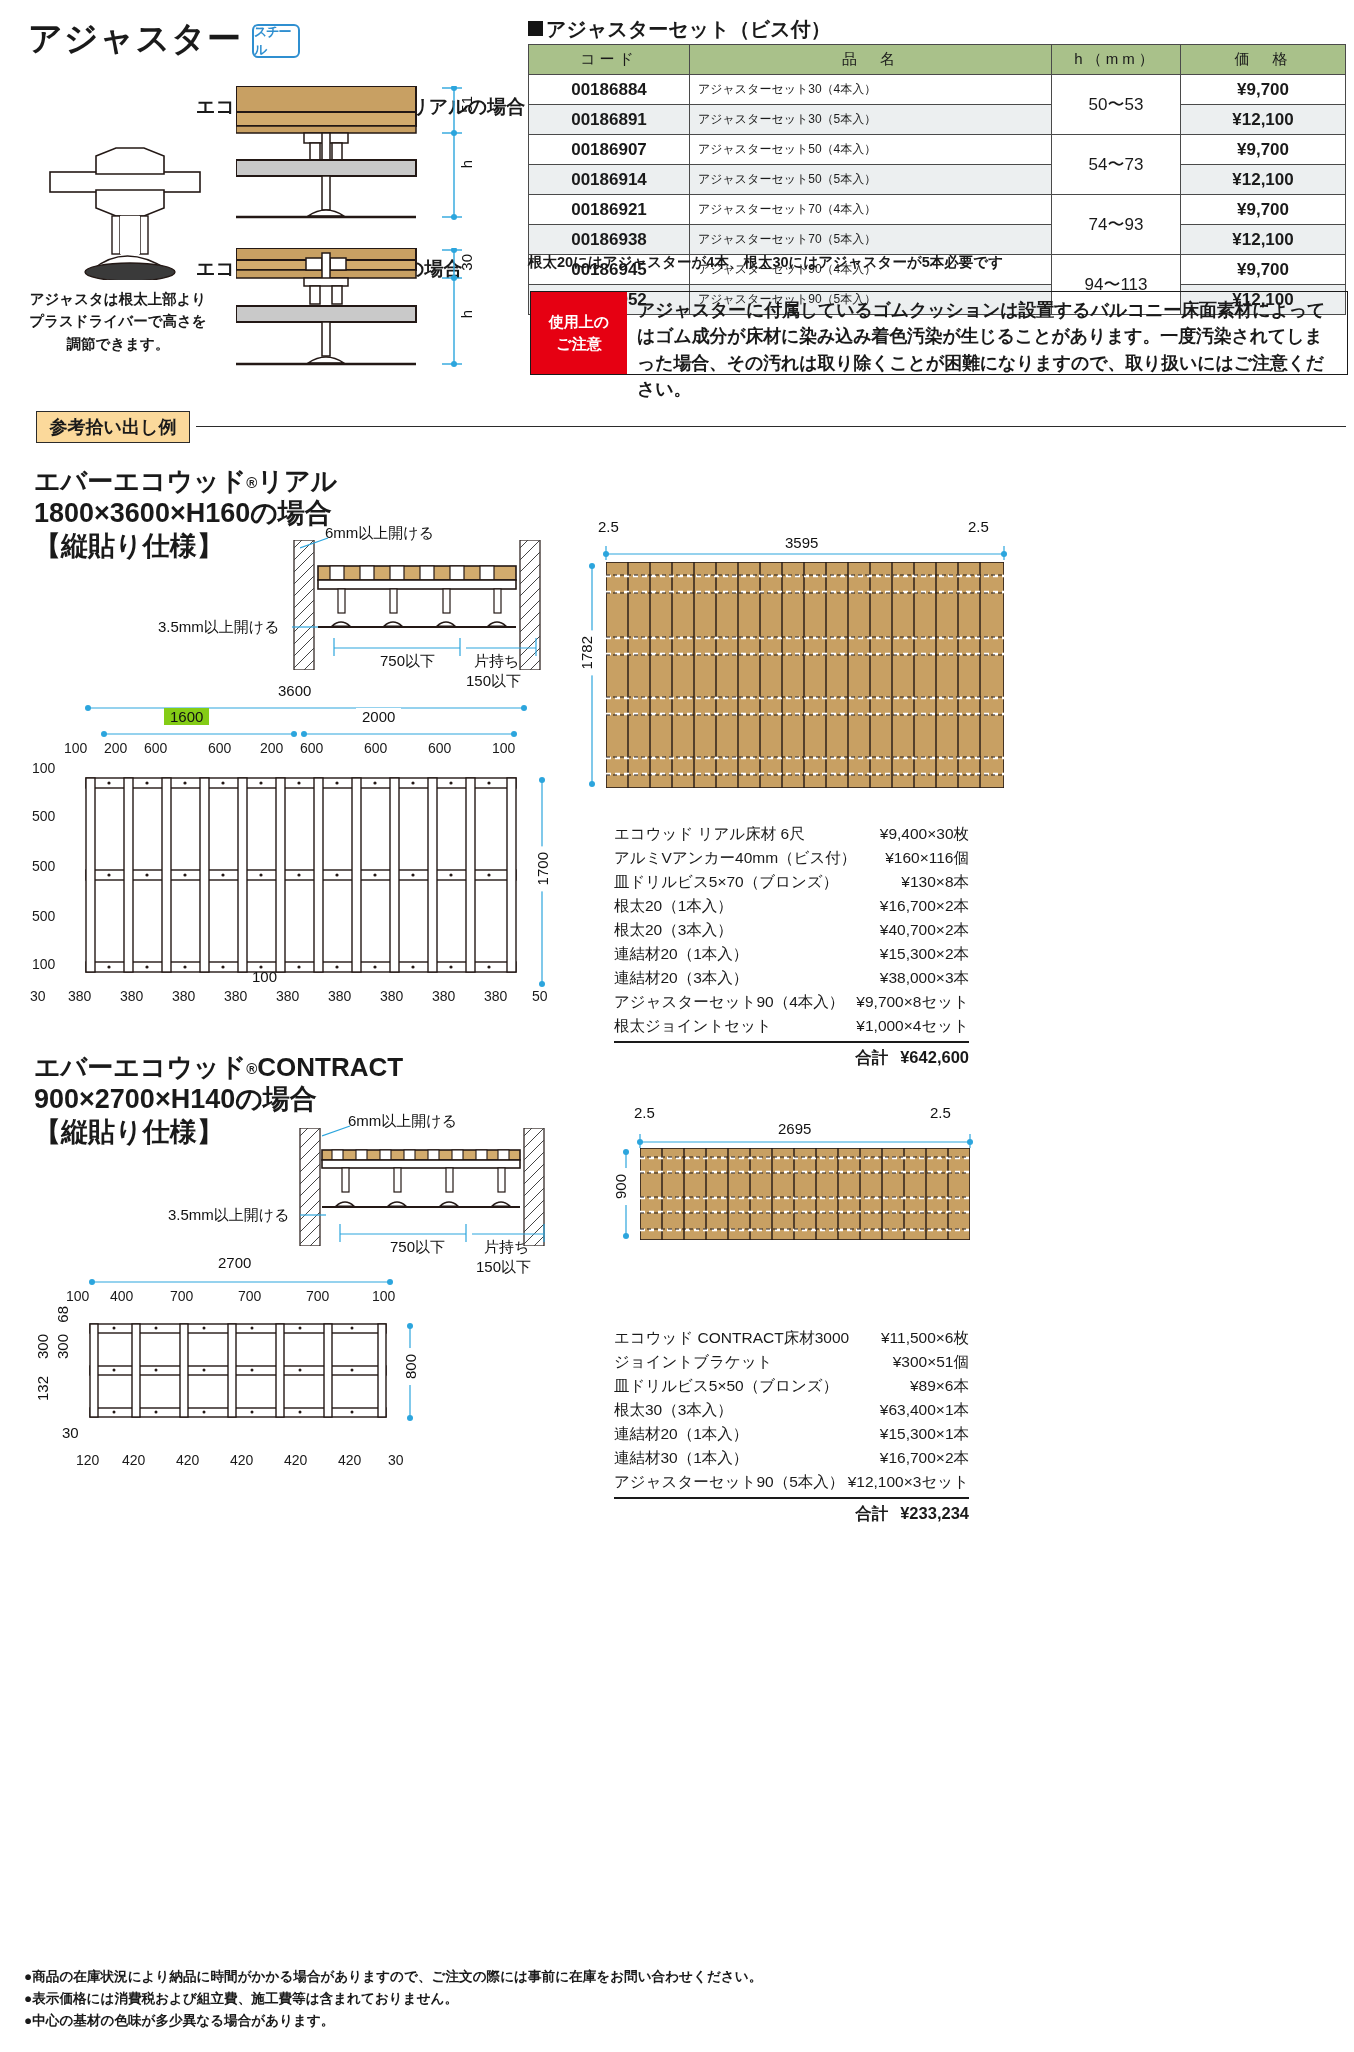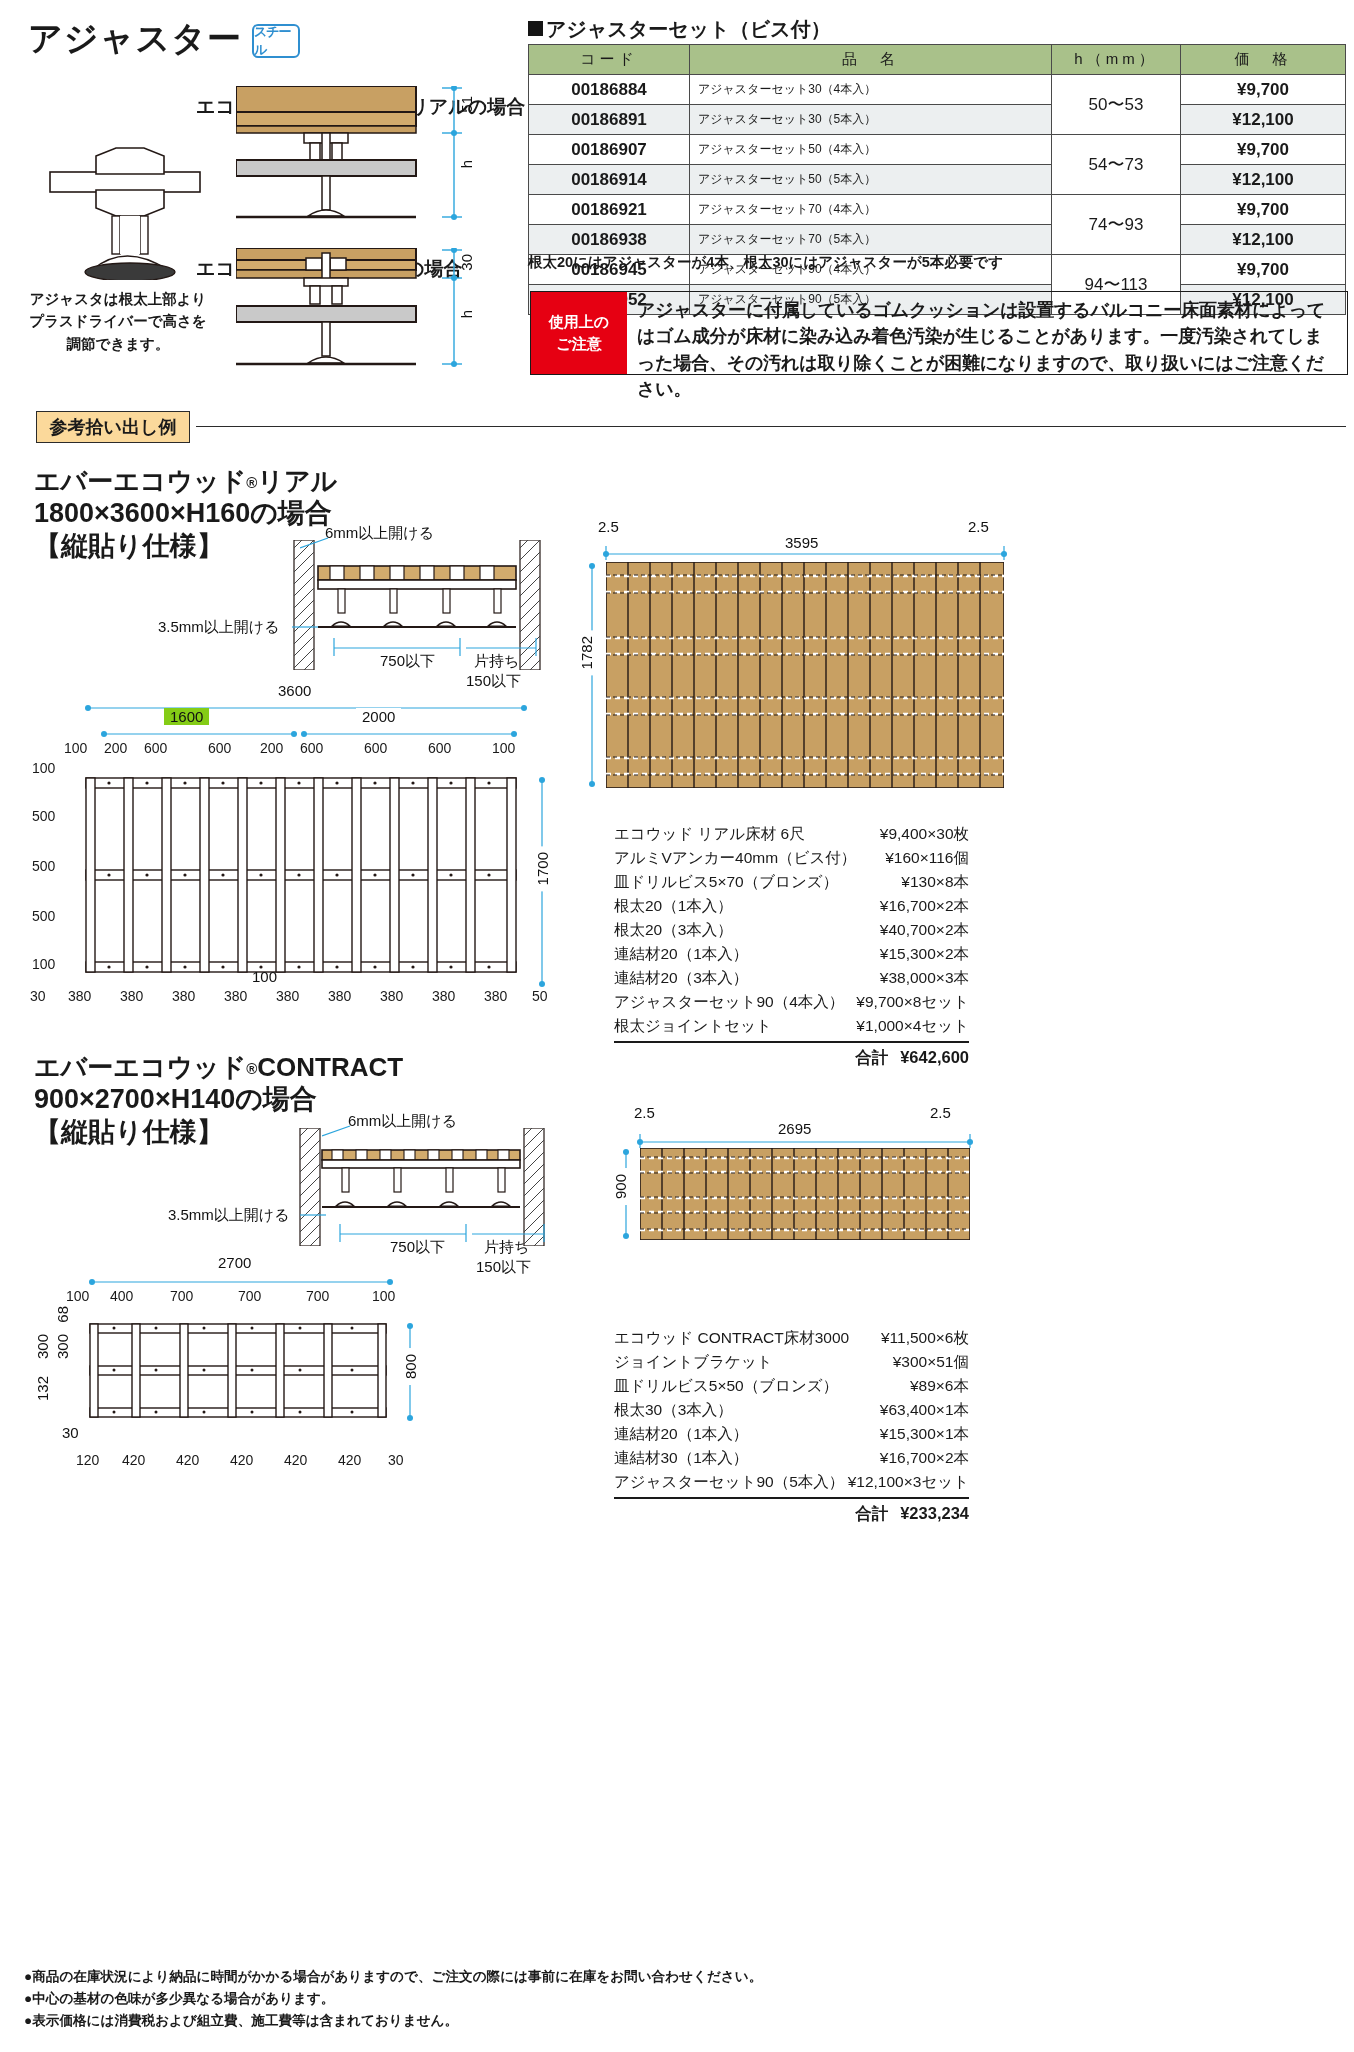--- a/index.html
+++ b/index.html
@@ -840,15 +840,15 @@
     </div>
   <div class="rule"></div>
   <div class="total">
       <span class="lbl">合計</span>
       <span>¥233,234</span>
     </div>
 </div>
 
 <div class="abs" id="footnotes">
   <div>●商品の在庫状況により納品に時間がかかる場合がありますので、ご注文の際には事前に在庫をお問い合わせください。</div>
+  <div>●表示価格には消費税および組立費、施工費等は含まれておりません。</div>
   <div>●中心の基材の色味が多少異なる場合があります。</div>
-  <div>●表示価格には消費税および組立費、施工費等は含まれておりません。</div>
 </div>
 
 </body></html>

